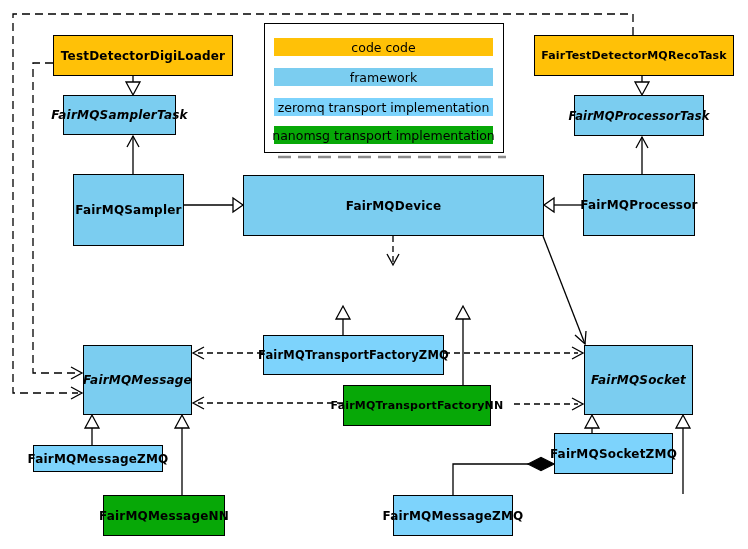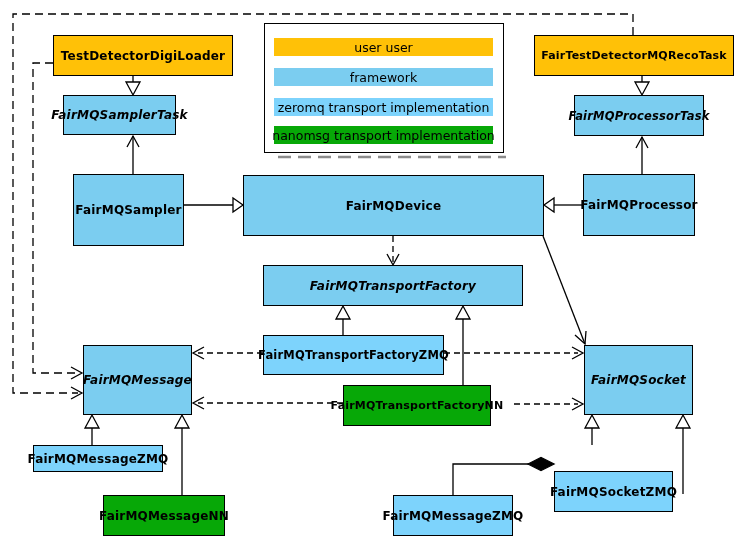--- a/index.html
+++ b/index.html
@@ -141,21 +141,21 @@
         <path d="M453,495 L453,464 L529,464"></path>
         <polygon points="528,464 541,457.5 554,464 541,470.5" fill="#000"></polygon>
       </g>
 
       <line x1="278" y1="157" x2="506" y2="157" stroke="#8c8c8c" stroke-width="2.5" stroke-dasharray="13,7"></line>
     </g>
   </svg>
 
   <div class="legend">
     <div class="legend-row c-user" style="top:14px">
-      <span>user user</span>
+      <span>code code</span>
     </div>
     <div class="legend-row c-fw" style="top:44px">
       <span>framework</span>
     </div>
     <div class="legend-row c-zmq" style="top:74px">
       <span>zeromq transport implementation</span>
     </div>
     <div class="legend-row c-nn" style="top:102px">
       <span>nanomsg transport implementation</span>
     </div>
@@ -182,23 +182,20 @@
   </div>
 
   <div class="node c-fw" style="left:583px;top:174px;width:112px;height:62px">
     <span>FairMQProcessor</span>
   </div>
 
   <div class="node c-fw" style="left:243px;top:175px;width:301px;height:61px">
     <span>FairMQDevice</span>
   </div>
 
-  <div class="node c-fw abstract" style="left:263px;top:265px;width:260px;height:41px">
-    <span>FairMQTransportFactory</span>
-  </div>
 
   <div class="node c-zmq" style="left:263px;top:335px;width:181px;height:40px;font-size:11.5px">
     <span>FairMQTransportFactoryZMQ</span>
   </div>
 
   <div class="node c-nn" style="left:343px;top:385px;width:148px;height:41px;font-size:11px">
     <span>FairMQTransportFactoryNN</span>
   </div>
 
   <div class="node c-fw abstract" style="left:83px;top:345px;width:109px;height:70px">
@@ -210,21 +207,21 @@
   </div>
 
   <div class="node c-zmq" style="left:33px;top:445px;width:130px;height:27px">
     <span>FairMQMessageZMQ</span>
   </div>
 
   <div class="node c-nn" style="left:103px;top:495px;width:122px;height:41px">
     <span>FairMQMessageNN</span>
   </div>
 
-  <div class="node c-zmq" style="left:554px;top:471px;width:119px;height:41px">
+  <div class="node c-zmq" style="left:554px;top:433px;width:119px;height:41px">
     <span>FairMQSocketZMQ</span>
   </div>
 
   <div class="node c-zmq" style="left:393px;top:495px;width:120px;height:41px">
     <span>FairMQMessageZMQ</span>
   </div>
 
 
 </div>
 

